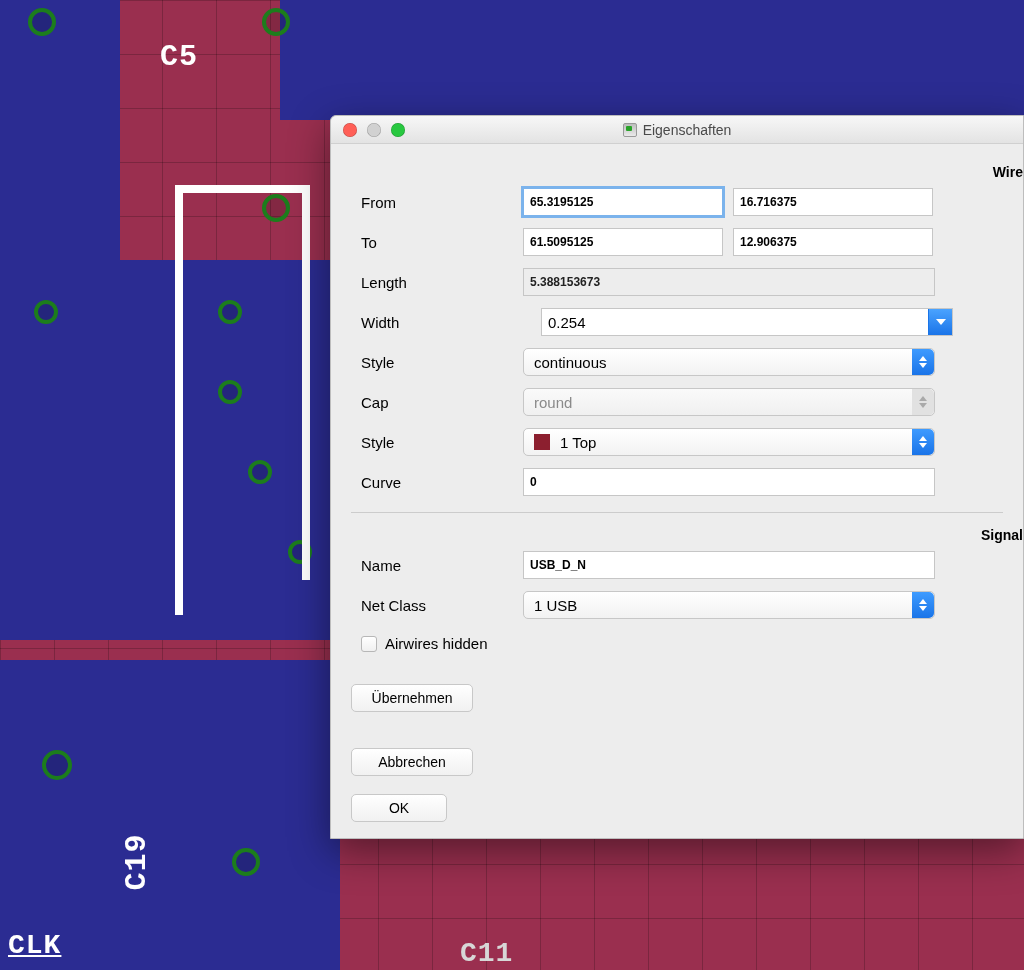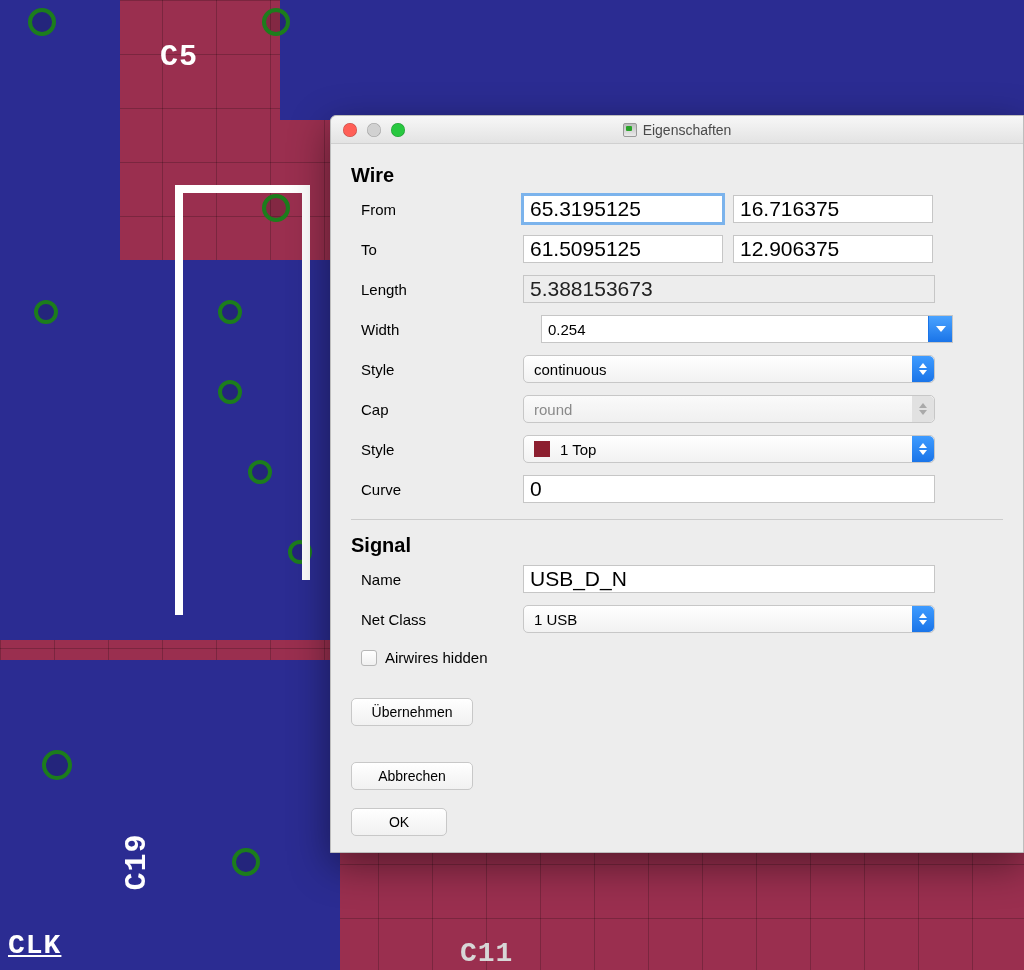--- a/index.html
+++ b/index.html
@@ -113,22 +113,23 @@
     width:6px; height:5px;
     background:#29a329;
     border-radius:1px;
   }
 
   .content {
     padding: 14px 0 16px 20px;
   }
   .section-title {
     font-weight: bold;
-    font-size: 20px;
+    font-size: 14px;
     padding: 6px 0 2px 0;
+    text-align: right;
   }
   .row {
     display: flex;
     align-items: center;
     padding: 6px 0;
   }
   .label {
     width: 172px;
     padding-left: 10px;
     color: #000;
@@ -138,22 +139,23 @@
     flex: 1;
     display: flex;
     gap: 10px;
     padding-right: 0;
   }
   input.text {
     height: 28px;
     border: 1px solid #c6c6c6;
     background: #fff;
     padding: 2px 6px;
-    font-size: 21px;
+    font-size: 12px;
     width: 100%;
+    font-weight: bold;
   }
   input.text.focused {
     outline: 3px solid #7bb3ec;
     outline-offset: -1px;
     border-color: #7bb3ec;
   }
   input.text.readonly {
     background: #ededed;
     color: #222;
   }

